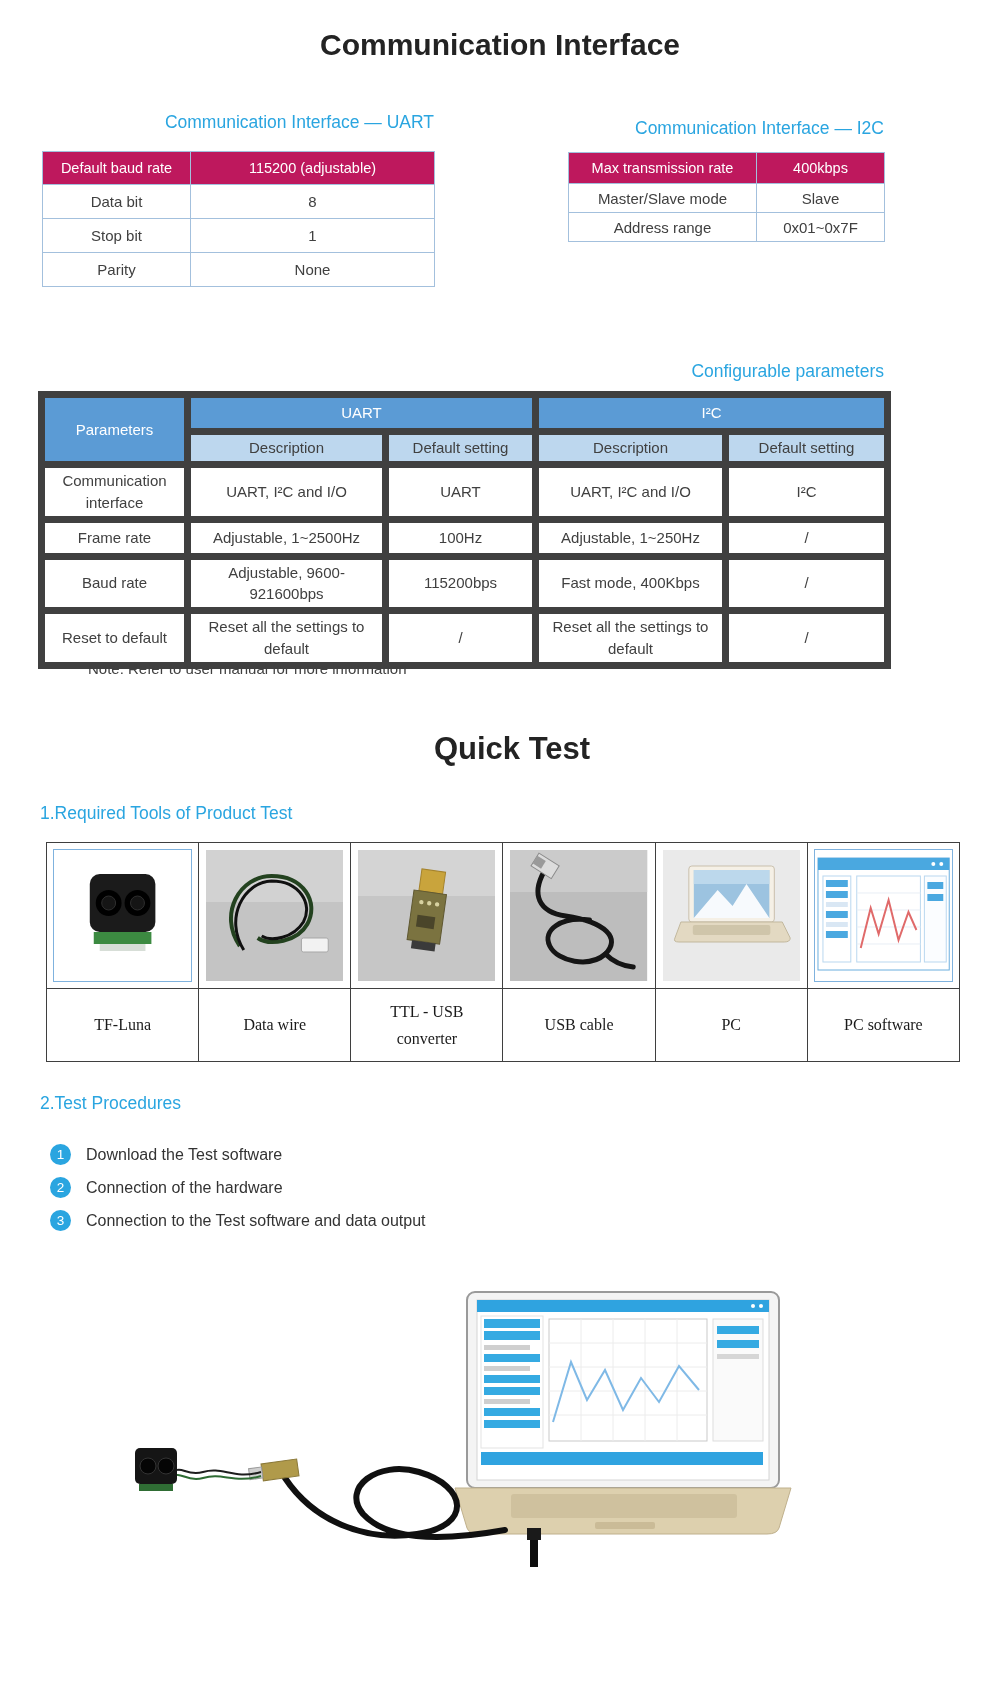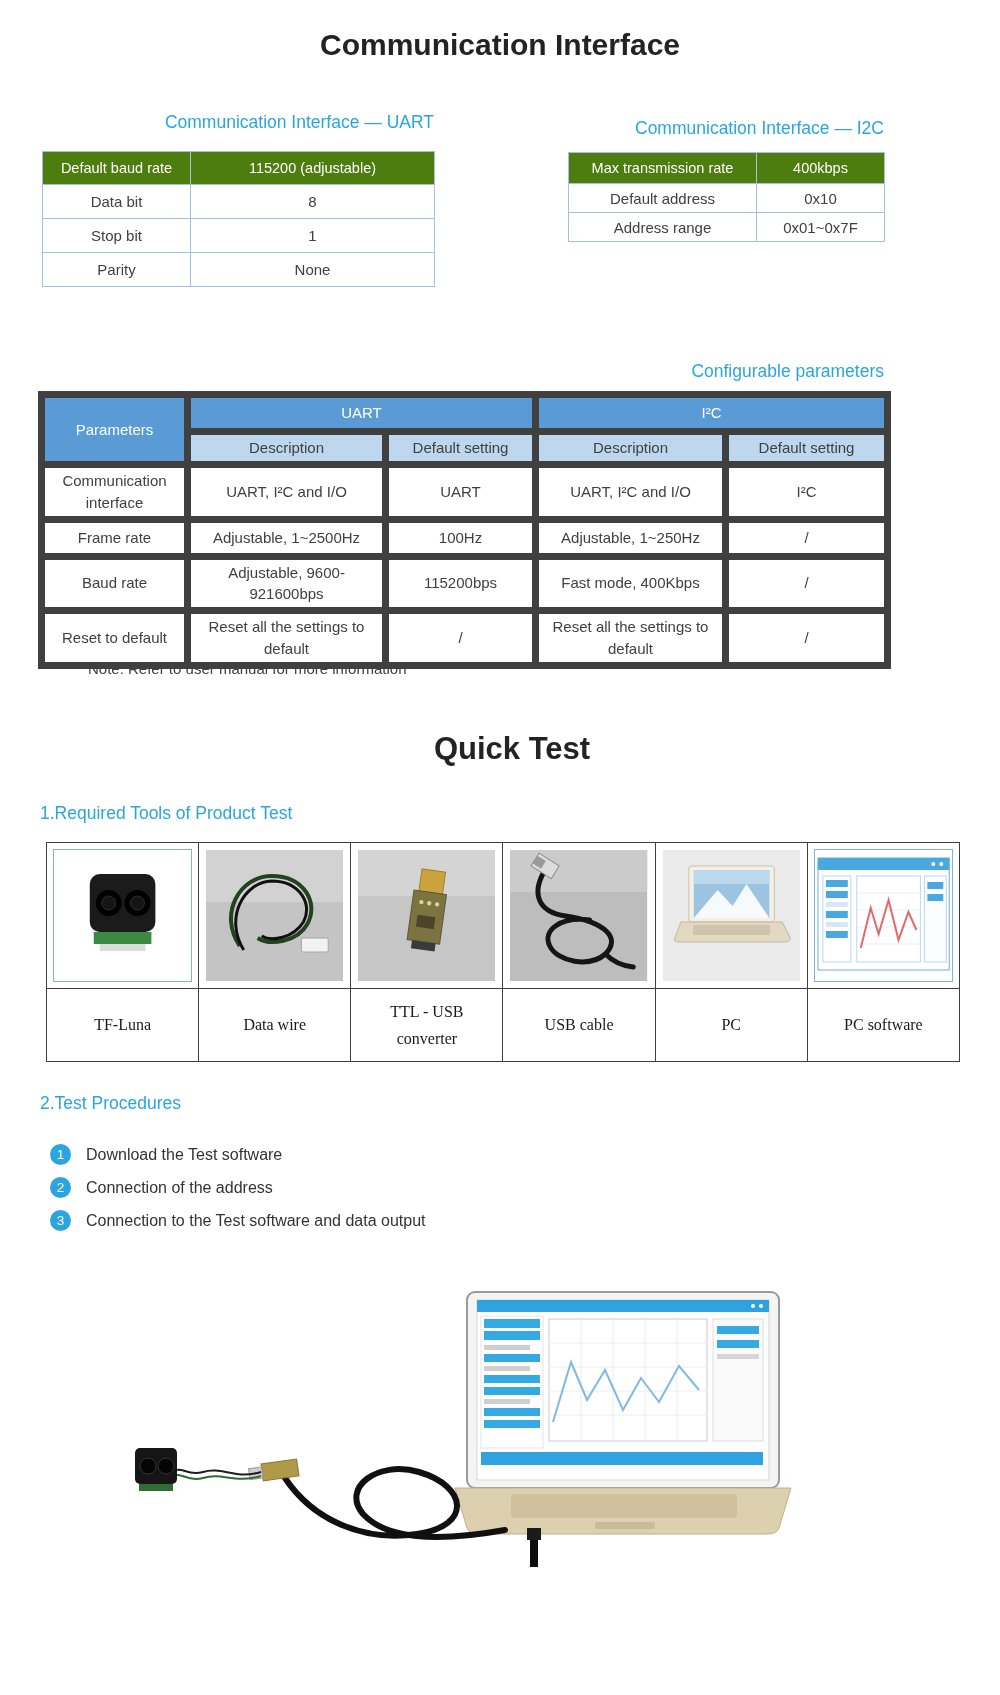--- a/index.html
+++ b/index.html
@@ -5,21 +5,21 @@
   html,body{margin:0;padding:0;}
   body{width:1000px;height:1695px;background:#ffffff;font-family:"Liberation Sans",sans-serif;color:#404040;}
   .page{position:relative;width:1000px;height:1695px;overflow:hidden;background:#ffffff;}
   .abs{position:absolute;}
   .center{text-align:center;}
   .main-title{font-size:30px;font-weight:700;color:#232323;}
   .blue-heading{color:#2aa5e0;font-size:17.5px;font-weight:400;text-align:right;}
   table{border-collapse:collapse;table-layout:fixed;}
   
   .kv-table th,.kv-table td{border:1px solid #a3c0dd;text-align:center;vertical-align:middle;font-weight:400;font-size:15px;color:#404040;padding:0 4px;overflow:hidden;}
-  .kv-table thead th{background:#4d7c0f;color:#ffffff;font-size:14.5px;}
+  .kv-table thead th{background:#be185d;color:#ffffff;font-size:14.5px;}
   
   .config-table th,.config-table td{border:7px solid #404040;text-align:center;vertical-align:middle;font-weight:400;font-size:15px;color:#404040;padding:2px 8px;line-height:1.45;}
   .config-table .grp{background:#5b9bd5;color:#ffffff;}
   .config-table .sub{background:#bdd7ee;color:#404040;}
   .note-text{font-size:15px;color:#404040;}
   
   .tools-table{width:914px;}
   .tools-table td{border:1px solid #3f3f3f;text-align:center;vertical-align:middle;padding:0;}
   .img-cell{height:145px;}
   .label-cell{height:72px;font-family:"Liberation Serif",serif;font-size:16px;color:#1a1a1a;line-height:1.7;padding:0 10px !important;}
@@ -75,22 +75,22 @@
         <col style="width:128px">
       </colgroup>
     <thead>
       <tr style="height:31px">
         <th>Max transmission rate</th>
         <th>400kbps</th>
       </tr>
     </thead>
     <tbody>
       <tr style="height:29px">
-        <td>Default address</td>
-        <td>0x10</td>
+        <td>Master/Slave mode</td>
+        <td>Slave</td>
       </tr>
       <tr style="height:29px">
         <td>Address range</td>
         <td>0x01~0x7F</td>
       </tr>
     </tbody>
   </table>
 
   <div class="abs center blue-heading" style="left:38px;top:361px;width:846px;">Configurable parameters</div>
 
@@ -276,21 +276,21 @@
 
   <div class="abs blue-heading" style="left:40px;top:1093px;">2.Test Procedures</div>
 
   <div class="abs" style="left:50px;top:1138px;width:700px;">
     <div class="step">
       <span class="badge">1</span>
       <span class="step-text">Download the Test software</span>
     </div>
     <div class="step">
       <span class="badge">2</span>
-      <span class="step-text">Connection of the address</span>
+      <span class="step-text">Connection of the hardware</span>
     </div>
     <div class="step">
       <span class="badge">3</span>
       <span class="step-text">Connection to the Test software and data output</span>
     </div>
   </div>
 
   <div class="abs" style="left:75px;top:1282px;width:720px;height:285px;">
     <svg viewBox="0 0 720 285" width="720" height="285">
 

